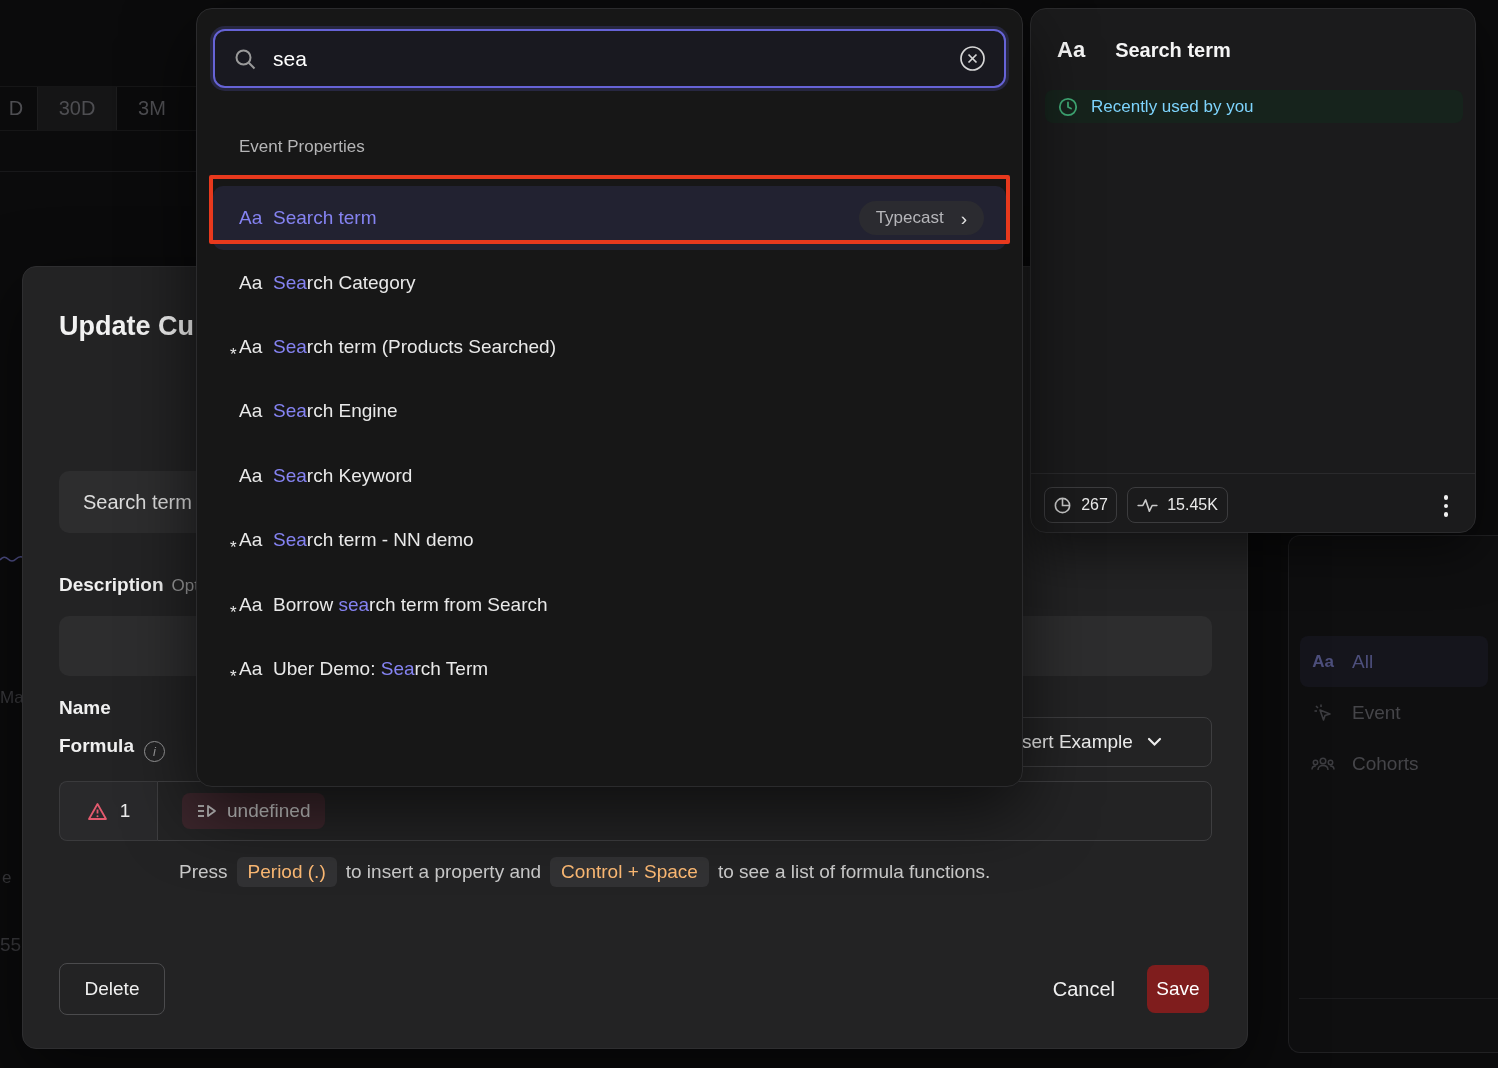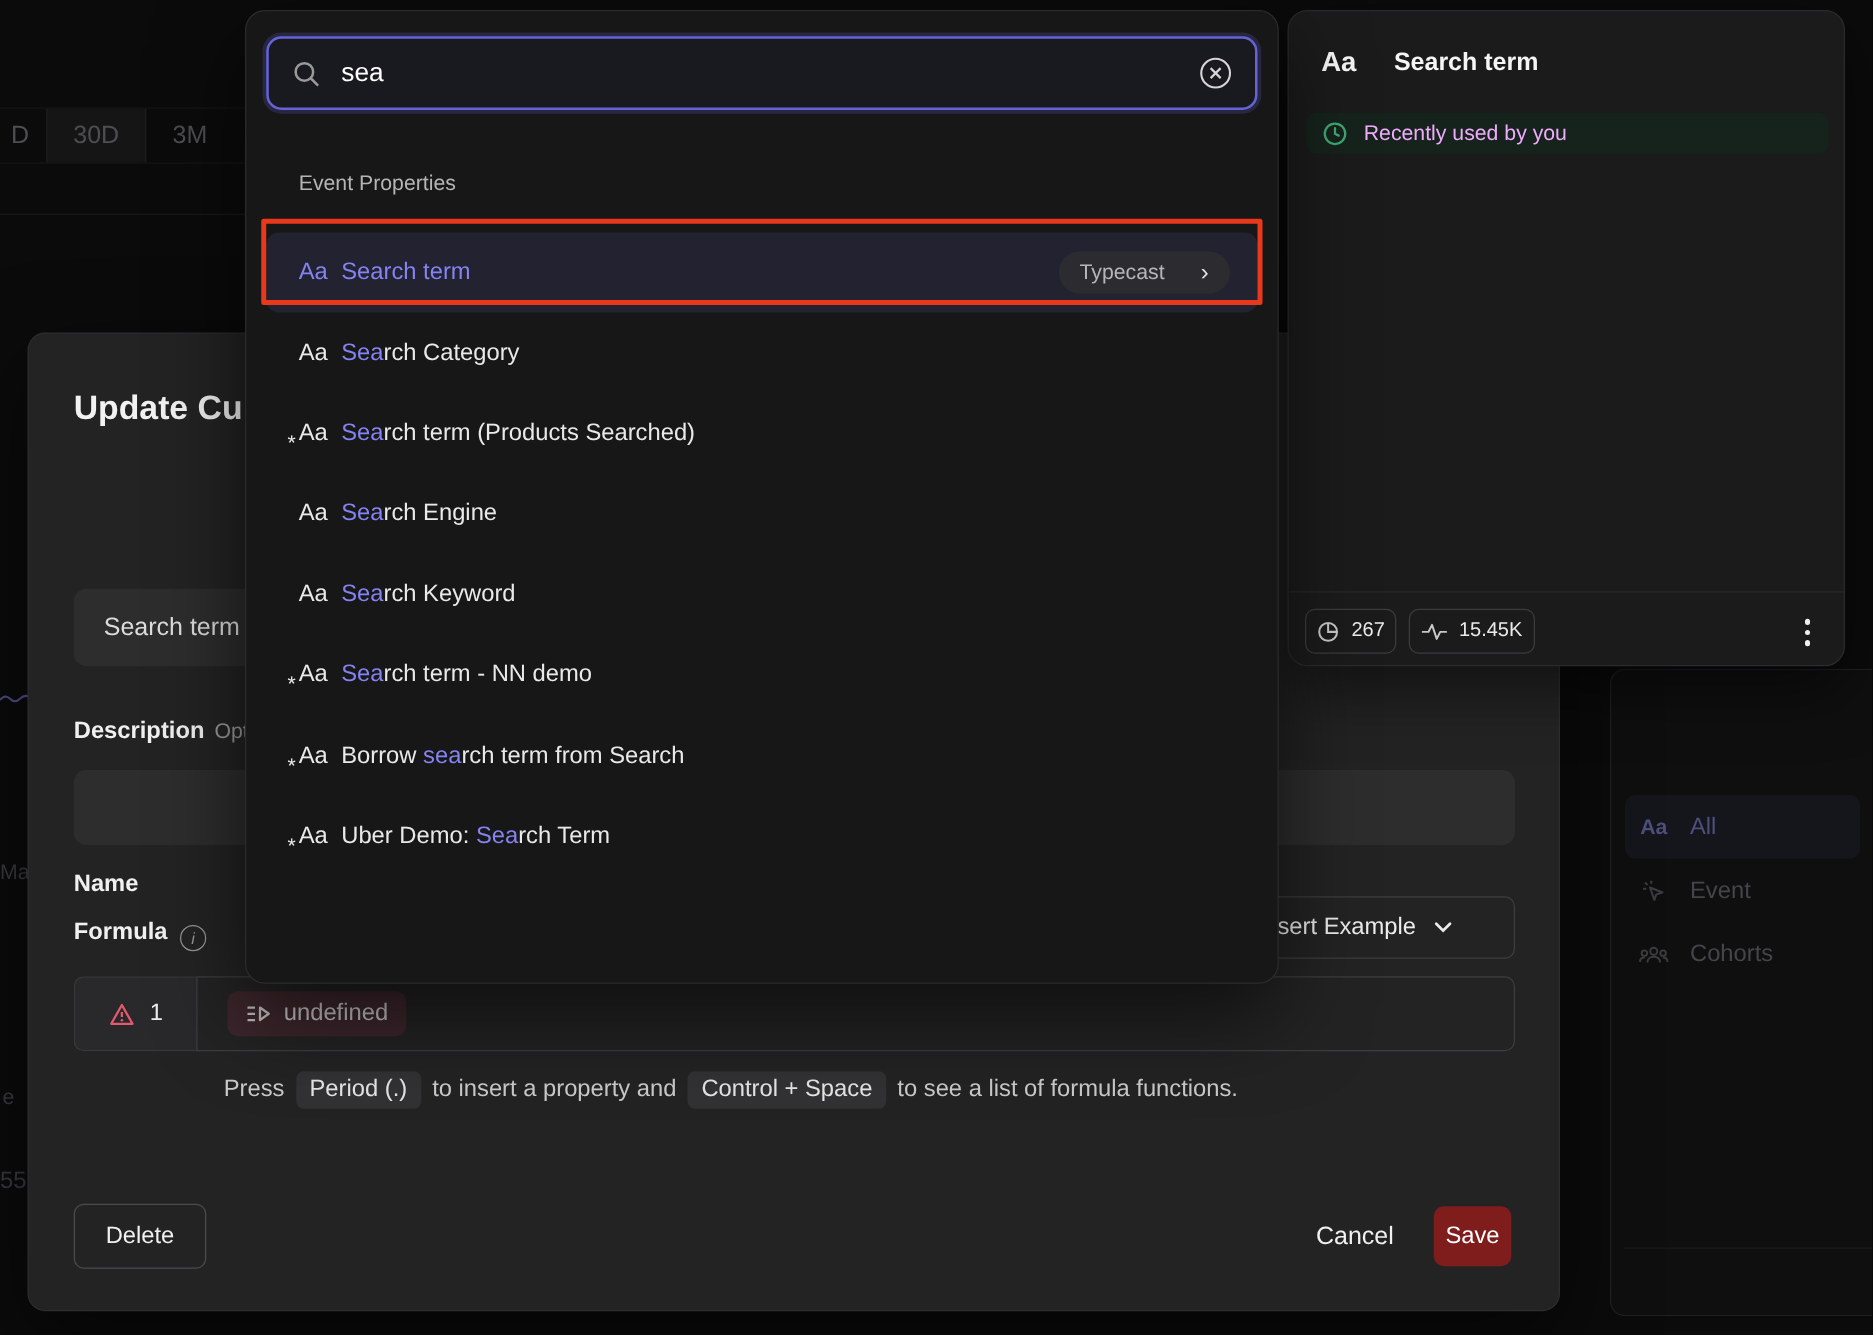--- a/index.html
+++ b/index.html
@@ -49,38 +49,38 @@
     display:flex; align-items:center; justify-content:center; gap:14px; }
   .f-row { position:absolute; left:36px; top:514px; height:60px; width:1153px; display:flex; }
   .f-err { width:98px; background:#29292b; border:1px solid #3a3a3c; border-right:none;
     border-radius:8px 0 0 8px; display:flex; align-items:center; justify-content:center; gap:12px;
     color:#ececec; font-size:19px; }
   .f-box { flex:1; border:1px solid #3e3e40; border-radius:0 8px 8px 0; display:flex; align-items:center; padding:0 24px; }
   .f-chip { display:flex; align-items:center; gap:10px; background:#3c262c; border-radius:8px;
     padding:7px 15px; color:#c5c5c5; font-size:19px; }
   .hint { position:absolute; left:156px; top:590px; color:#cacaca; font-size:19px;
     display:flex; align-items:center; gap:9px; white-space:nowrap; }
-  .key { background:#323234; border-radius:6px; padding:4px 11px; color:#e5e5e5; }
+  .key { background:#323234; border-radius:6px; padding:4px 11px; color:#fdba74; }
   .del-btn { position:absolute; left:36px; top:696px; width:106px; height:52px; border:1px solid #4b4b4d;
     border-radius:8px; background:none; color:#f0f0f0; font-size:19px; font-family:inherit; }
   .footer-right { position:absolute; right:38px; top:696px; height:52px; display:flex; align-items:center; gap:32px; }
   .cancel-btn { background:none; border:none; color:#f0f0f0; font-size:20px; font-family:inherit; }
   .save-btn { width:62px; height:48px; background:#7f1d1d; border:none; border-radius:8px;
     color:#fff; font-size:19px; font-family:inherit; }
   .info-ic { display:inline-flex; width:21px; height:21px; border:1.5px solid #969697; border-radius:50%;
     color:#969697; font-size:13px; align-items:center; justify-content:center; vertical-align:-4px; margin-left:10px; font-style:italic; font-weight:normal;}
 
   
   .details { position:absolute; left:1030px; top:8px; width:446px; height:525px; background:#1b1b1c;
     border:1px solid #2b2b2d; border-radius:16px; z-index:30; box-shadow:0 18px 50px rgba(0,0,0,.5); }
   .d-head { position:absolute; left:26px; top:28px; display:flex; align-items:center; gap:30px; }
   .d-aa { color:#f5f5f5; font-size:22px; font-weight:bold; }
   .d-title { color:#f5f5f5; font-size:20px; font-weight:bold; }
   .d-pill { position:absolute; left:14px; top:81px; width:418px; height:33px; background:#16231c;
-    border-radius:8px; display:flex; align-items:center; gap:13px; padding:0 13px; color:#f0abfc; font-size:17px; }
+    border-radius:8px; display:flex; align-items:center; gap:13px; padding:0 13px; color:#7dd3fc; font-size:17px; }
   .d-div { position:absolute; left:0; right:0; top:464px; height:1px; background:#2a2a2c; }
   .stat-pill { position:absolute; top:478px; height:36px; border:1px solid #3c3c3e; border-radius:8px;
     display:flex; align-items:center; justify-content:center; gap:9px; color:#eaeaea; font-size:16px; background:none; font-family:inherit;}
   .stat-1 { left:13px; width:73px; }
   .stat-2 { left:96px; width:101px; }
   .kebab { position:absolute; left:401px; top:482px; width:28px; height:30px; display:flex; flex-direction:column;
     align-items:center; justify-content:center; gap:4px; background:none; border:none; }
   .kebab i { width:4.5px; height:4.5px; border-radius:50%; background:#f0f0f0; }
 
   
@@ -96,21 +96,21 @@
   .dd-row { position:relative; height:64.4px; display:flex; align-items:center; padding:0 22px 0 26px;
     border-radius:10px; font-size:19px; }
   .dd-row.sel { background:#222231; }
   .aa-ic { position:relative; width:34px; color:#e9e9e9; font-size:19px; flex:none; }
   .aa-ic .star { position:absolute; left:-9px; bottom:-7px; font-size:17px; font-style:normal; }
   .dd-row.sel .aa-ic { color:#8583f2; }
   .dd-label { display:flex; white-space:pre; }
   .t-pre, .t-post { color:#e9e9e9; }
   .t-match { color:#8583f2; }
   .typecast { margin-left:auto; background:#2b2b30; border-radius:18px; padding:7px 17px; color:#b6b6ba;
-    font-size:17px; display:flex; align-items:center; gap:29px; }
+    font-size:17px; display:flex; align-items:center; gap:17px; }
   .typecast .chev { color:#e2e2e2; font-size:19px; line-height:1; }
   .annotation { position:absolute; left:12px; top:166px; width:801px; height:69px;
     border:4px solid #e8391d; border-radius:2px; pointer-events:none; z-index:6; }
 </style>
 </head>
 <body>
 
 <div class="stage">
 
   <div class="tabstrip">

